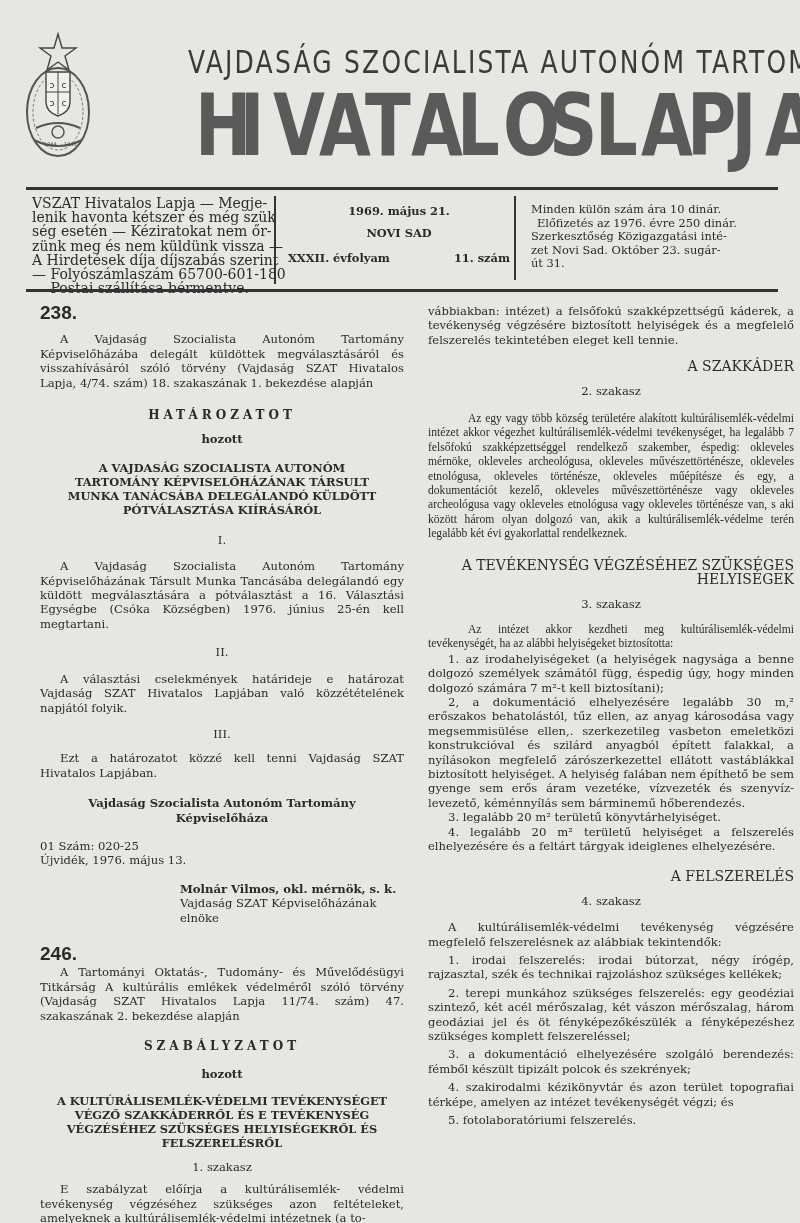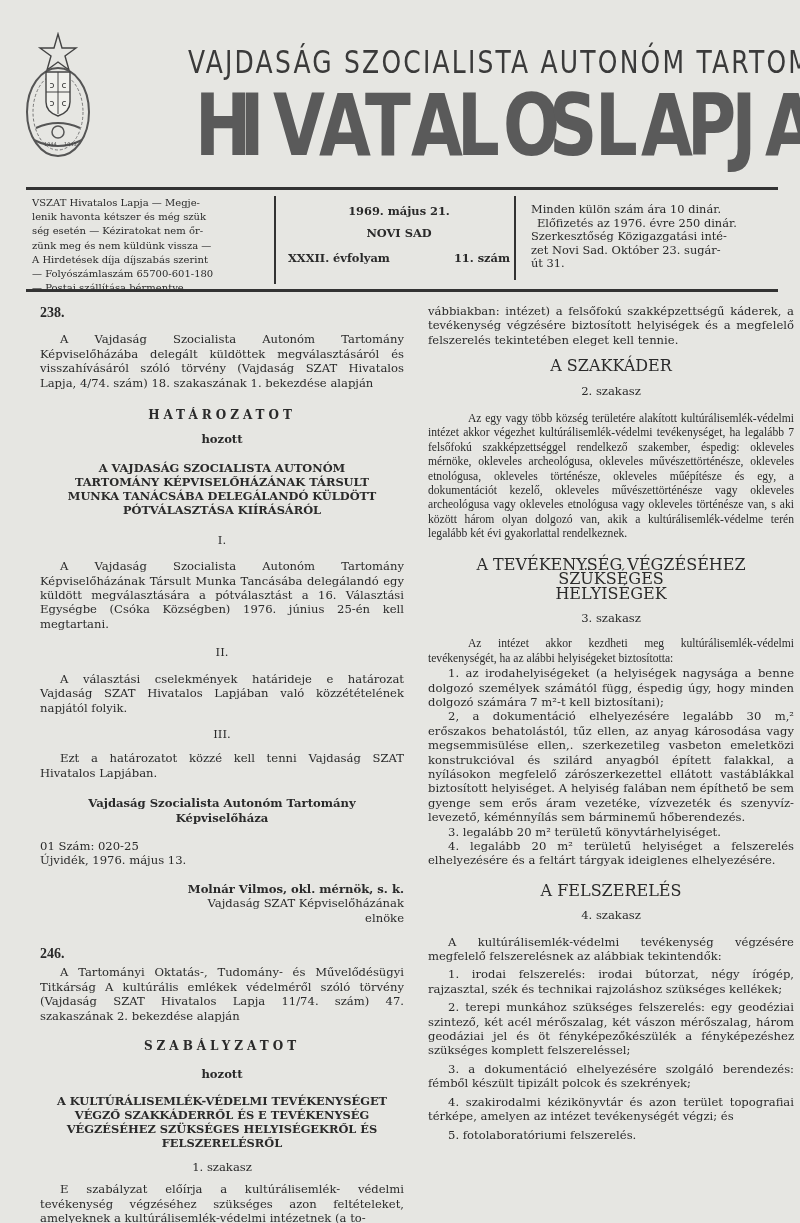--- a/index.html
+++ b/index.html
@@ -35,21 +35,21 @@
     -webkit-text-fill-color: #5a5a5a;
   }
   .maintitle .gap { width: 10px; }
 
   .rule { position: absolute; left: 26px; width: 752px; background: #333; }
   .rule.top { top: 187px; height: 3px; }
   .rule.bottom { top: 289px; height: 3px; }
 
   .info-left {
     position: absolute; left: 32px; top: 196px; width: 232px;
-    font-size: 10px; line-height: 14.2px;
+    font-size: 14px; line-height: 14.2px;
   }
   .info-left div { white-space: nowrap; }
   .vline { position: absolute; width: 1.5px; background: #333; }
   .vline.v1 { left: 274px; top: 196px; height: 88px; }
   .vline.v2 { left: 514px; top: 196px; height: 84px; }
   .info-mid {
     position: absolute; left: 288px; top: 204px; width: 222px;
     font-size: 11.4px; font-weight: bold;
   }
   .info-mid .date { text-align: center; position: absolute; top: 0; width: 100%; }
@@ -68,27 +68,27 @@
     font-size: 11.6px; line-height: 14.4px; text-align: justify;
   }
   .col.left { left: 40px; }
   .col.right { left: 428px; width: 366px; top: 304px; }
   .col p { margin: 0; }
   .ind { text-indent: 20px; }
   .ind-big { text-indent: 40px; font-family: Liberation Serif, serif; }
   .center { text-align: center; }
   .bold { font-weight: bold; }
   .num-head {
-    font-family: Liberation Serif, serif;
-    font-weight: bold; font-size: 14px;
+    font-family: Liberation Sans, sans-serif;
+    font-weight: bold; font-size: 19px;
   }
   .spaced { letter-spacing: 4px; font-weight: bold; font-size: 12px; }
   .caps-bold { font-weight: bold; text-align: center; font-size: 11.4px; line-height: 14px; }
-  .caps-sec { text-align: center; font-size: 16px; }
-  .sig { padding-left: 140px; text-align: right; }
+  .caps-sec { text-align: right; font-size: 14px; }
+  .sig { padding-left: 140px; text-align: left; }
   .mt4 { margin-top: 4px !important; }
   .mt8 { margin-top: 8px !important; }
   .mt10 { margin-top: 10px !important; }
   .mt12 { margin-top: 12px !important; }
   .mt14 { margin-top: 14px !important; }
   .mt16 { margin-top: 16px !important; }
   .mt18 { margin-top: 18px !important; }
   .mt22 { margin-top: 22px !important; }
 </style>
 </head>

